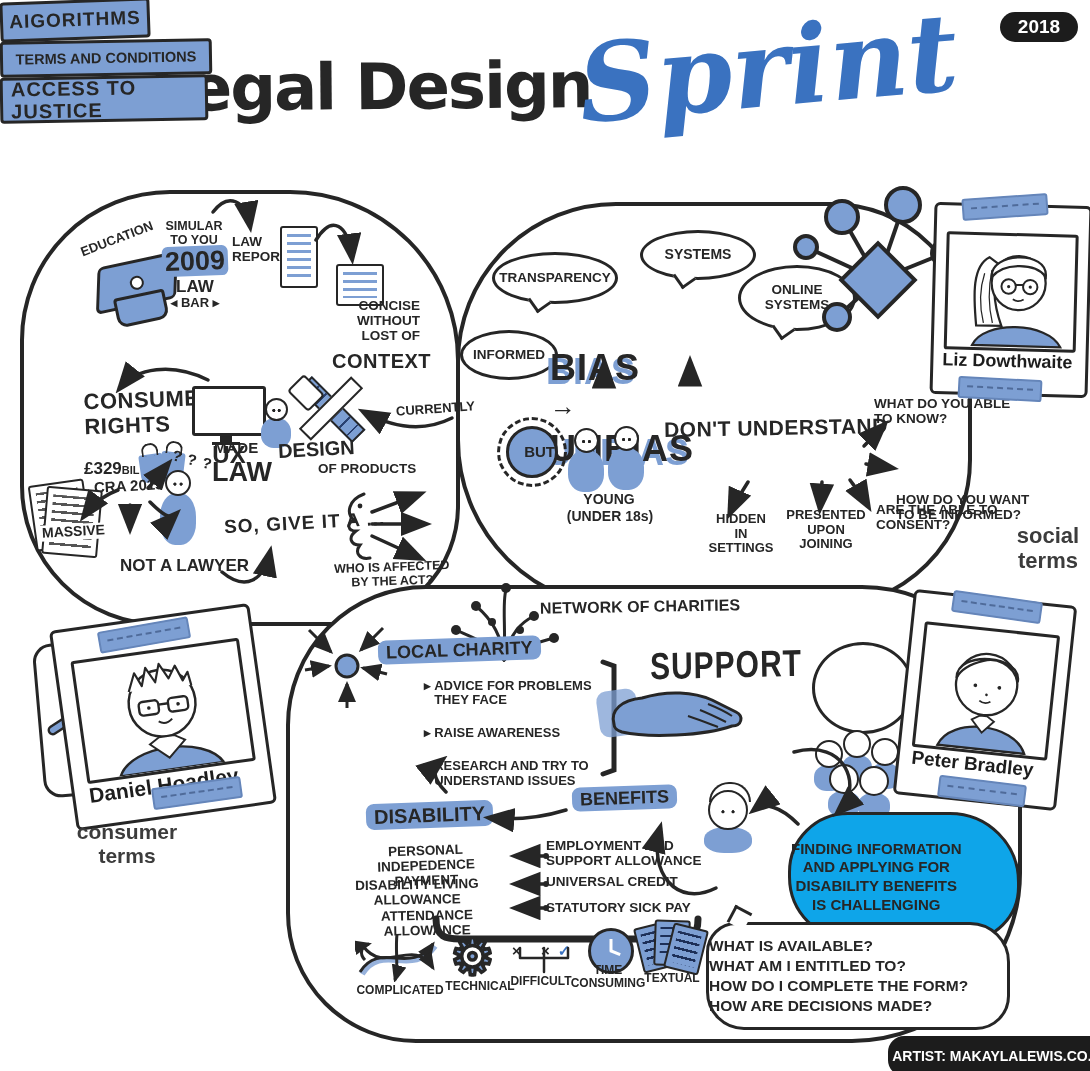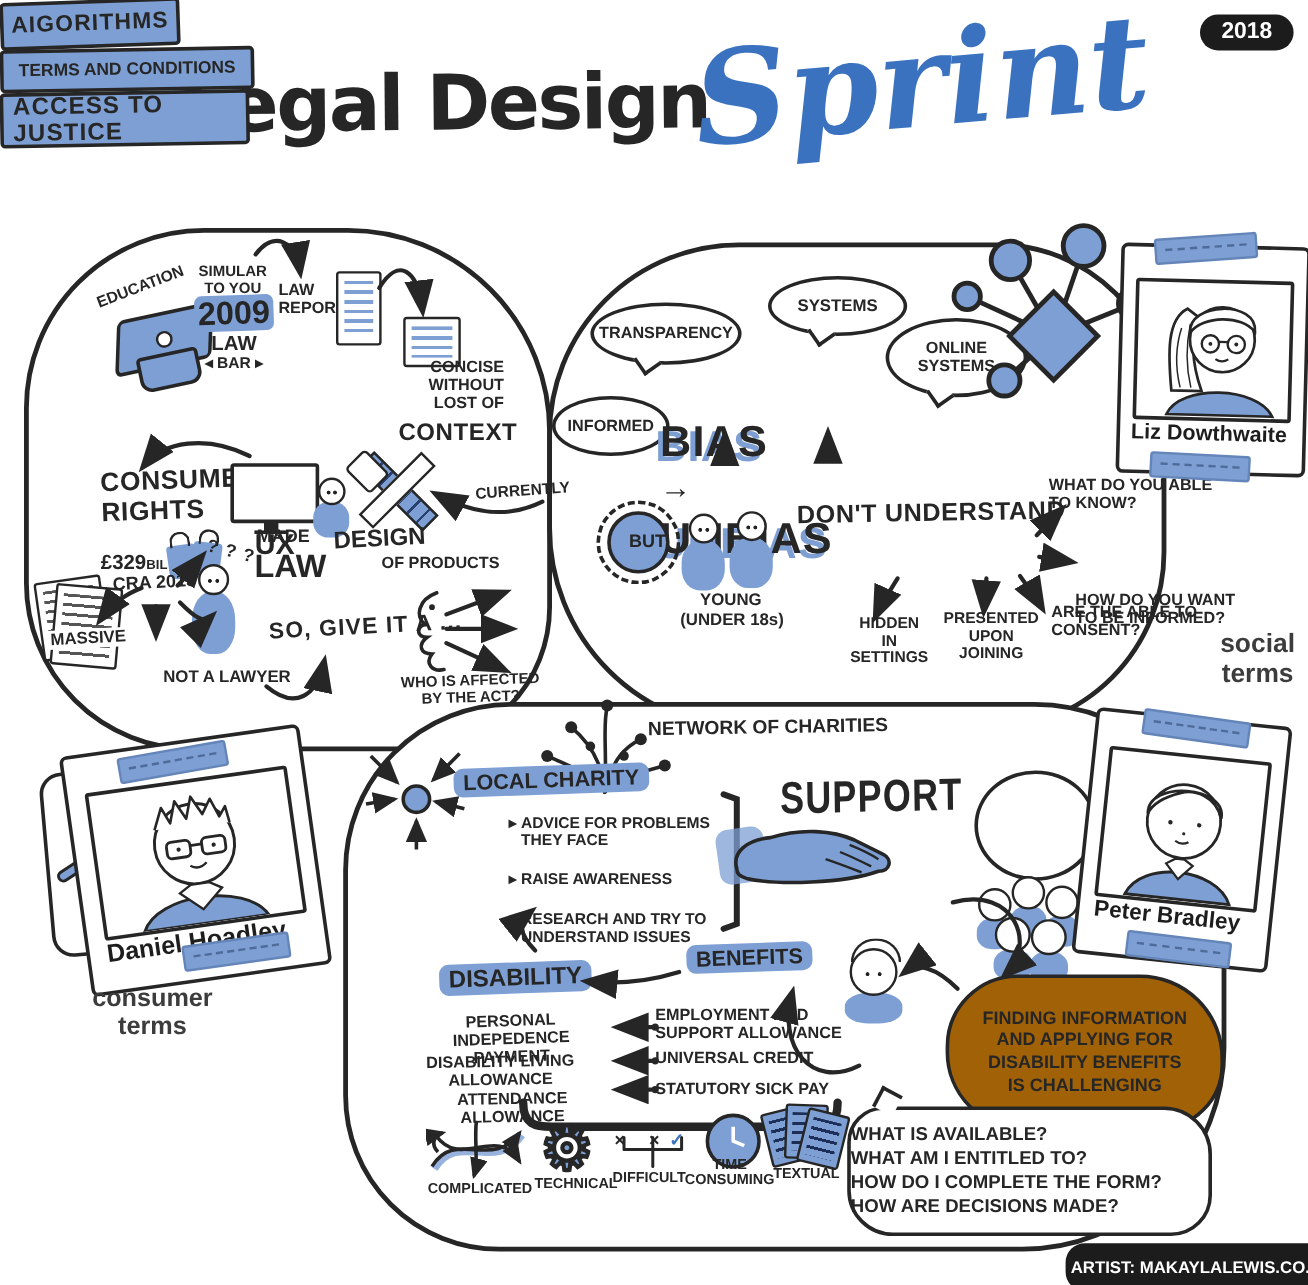--- a/index.html
+++ b/index.html
@@ -112,21 +112,21 @@
     <div class="doc ink" style="left:4px;top:4px;width:52px;height:62px;transform:rotate(-8deg);"></div>
     <div class="doc ink" style="left:16px;top:10px;width:52px;height:64px;transform:rotate(5deg);"></div>
   </div>
   <div class="t" style="left:40px;top:524px;font-size:14px;transform:rotate(-3deg);background:#fff;padding:0 2px;">MASSIVE</div>
 
   <div class="t" style="left:172px;top:452px;font-size:15px;transform:rotate(14deg);letter-spacing:1px;">? ? ?</div>
   <div class="fig" style="left:156px;top:470px;width:44px;">
     <div class="head" style="width:22px;height:22px;"></div>
     <div class="body" style="width:36px;height:52px;"></div>
   </div>
-  <div class="t" style="left:136px;top:556px;font-size:14px;">NOT A LAWYER</div>
+  <div class="t" style="left:120px;top:556px;font-size:17px;">NOT A LAWYER</div>
 
   <div class="abs" style="left:192px;top:386px;width:74px;height:62px;">
     <div class="abs t ctr" style="position:absolute;left:0;top:0;width:68px;height:44px;background:#fff;border:3px solid var(--ink);border-radius:3px;font-size:24px;line-height:44px;">
       <span>UX</span>
     </div>
     <div class="abs" style="left:28px;top:49px;width:12px;height:8px;background:var(--ink);"></div>
     <div class="abs" style="left:20px;top:56px;width:28px;height:3px;background:var(--ink);"></div>
   </div>
   <div class="t" style="left:214px;top:440px;font-size:15px;">MADE</div>
   <div class="t" style="left:212px;top:457px;font-size:27px;">LAW</div>
@@ -404,22 +404,22 @@
     <div class="tdoc" style="left:30px;top:8px;transform:rotate(14deg);"></div>
   </div>
   <div class="t ctr" style="left:640px;top:972px;width:64px;font-size:12px;">TEXTUAL</div>
 
   <div class="fig" style="left:700px;top:782px;width:56px;">
     <div class="abs" style="left:9px;top:0px;width:38px;height:18px;background:#fff;border:2.5px solid var(--ink);border-bottom:none;border-radius:20px 20px 0 0;"></div>
     <div class="head" style="width:36px;height:36px;margin-top:8px;"></div>
     <div class="body" style="width:48px;height:26px;"></div>
   </div>
 
-  <div class="abs" style="left:788px;top:812px;width:226px;height:124px;background:#a16207;border:3.5px solid var(--ink);
-              border-radius:60px 70px 55px 65px;display:flex;align-items:center;justify-content:center;">
+  <div class="abs" style="left:788px;top:812px;width:226px;height:124px;background:#0ea5e9;border:3.5px solid var(--ink);
+              border-radius:60px 70px 55px 65px;display:flex;align-items:center;justify-content:flex-start;">
     <span class="t ctr" style="position:static;font-size:15px;line-height:1.25;">FINDING INFORMATION
 AND APPLYING FOR
 DISABILITY BENEFITS
 IS CHALLENGING</span>
   </div>
 
   <div class="abs" style="left:706px;top:922px;width:298px;height:102px;background:#fff;border:3.5px solid var(--ink);
               border-radius:30px 40px 34px 38px;display:flex;align-items:center;">
     <span class="t" style="position:static;font-size:15.5px;line-height:1.3;padding-left:0;">WHAT IS AVAILABLE?
 WHAT AM I ENTITLED TO?

